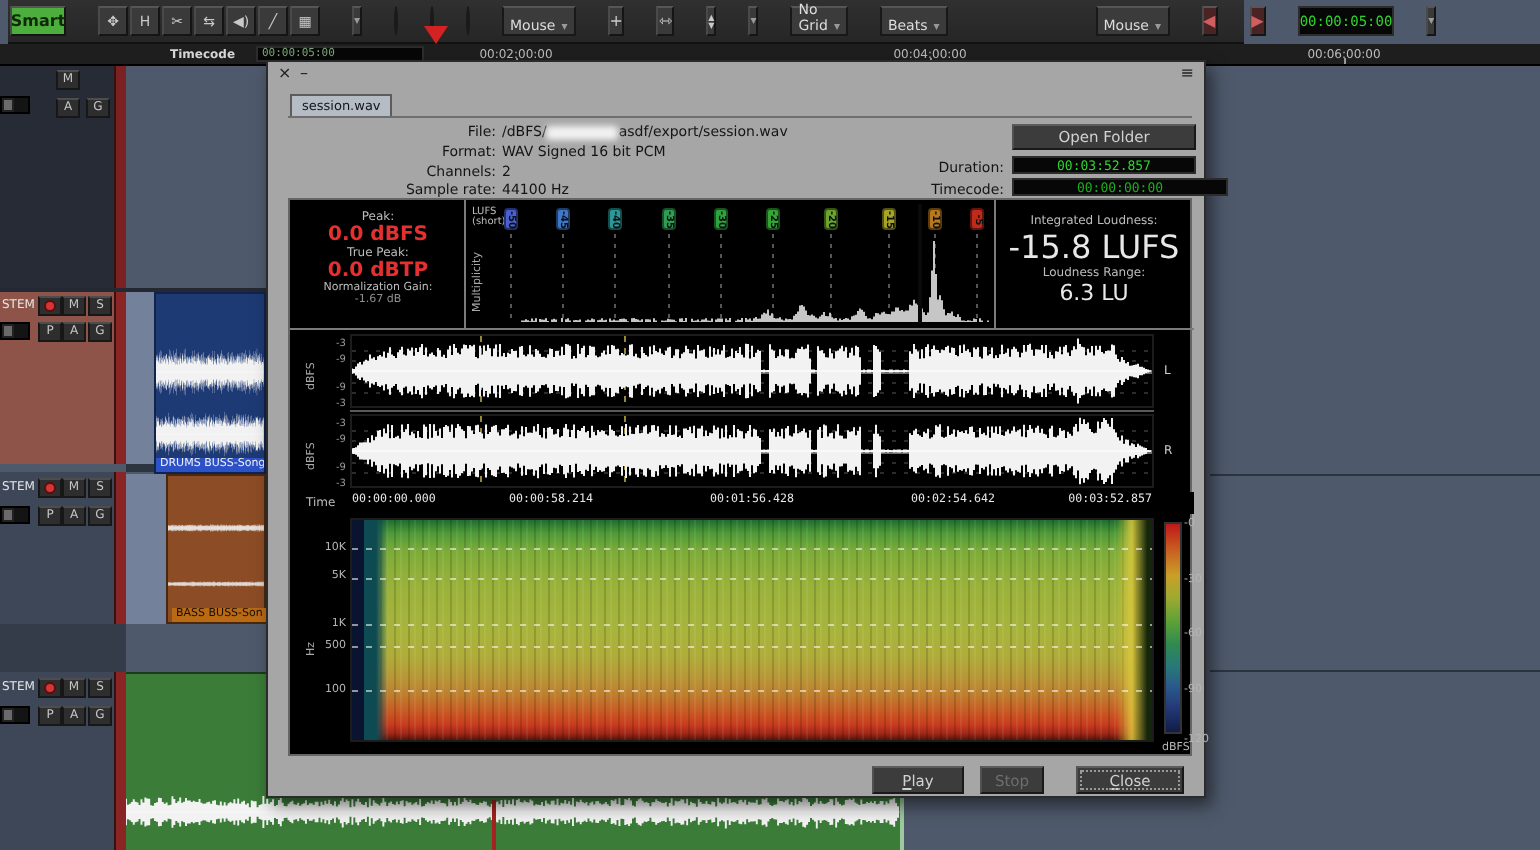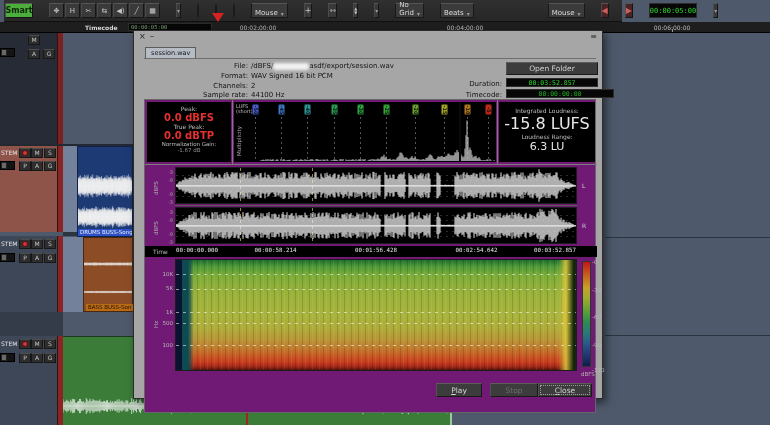--- a/index.html
+++ b/index.html
@@ -29,21 +29,21 @@
   #dialog{position:absolute;left:133px;top:30px;width:470px;height:369px;background:#a6a6a6;border:1px solid #2b2b2b;box-shadow:3px 4px 8px rgba(0,0,0,.5)}
   #titlebar{position:absolute;left:0;top:0;width:100%;height:12px;background:linear-gradient(#9c9fa4,#84878c);border-bottom:1px solid #55575a;color:#0c0c0c;font-size:7.5px;font-weight:bold;text-align:center;line-height:12px}
   .wbtn{position:absolute;top:0;height:12px;line-height:11px;font-size:8px;color:#222;font-weight:normal}
   .lbl{position:absolute;color:#141414;font-size:7px;white-space:nowrap}
   .val{position:absolute;color:#141414;font-size:7px;white-space:nowrap}
   .rlabel{text-align:right}
   .redact{display:inline-block;width:36px;height:7px;background:#f2f2f2;border-radius:2px;filter:blur(1.5px);vertical-align:middle}
   .dlgbtn{position:absolute;background:#3c3c3c;border:1px solid #191919;border-top-color:#5c5c5c;border-left-color:#515151;color:#d2d2d2;font-size:7.5px;display:flex;align-items:center;justify-content:center}
   .acc{display:block}
   .acc::first-letter{text-decoration:underline}
-  #blackpanel{position:absolute;left:10px;top:68px;width:452px;height:314px;background:#701a75;border:1px solid #666}
+  #blackpanel{position:absolute;left:10px;top:68px;width:452px;height:279px;background:#000000;border:1px solid #666}
   .ap{position:absolute;background:#000}
   .sep{position:absolute;background:#7b7b7b}
   .redtxt{color:#e63030;font-weight:bold}
   .paneltxt{color:#bdbdbd}
   .vlabel{position:absolute;color:#a9a9a9;font-size:5.5px;transform:rotate(-90deg);transform-origin:center;white-space:nowrap}
   .chip{position:absolute;top:2px;width:7px;height:11px;border-radius:2px;display:flex;align-items:center;justify-content:center;border:1px solid rgba(0,0,0,.5)}
   .chip span{font-size:5px;color:#0a1014;transform:rotate(90deg);font-weight:bold}
   .vdash{position:absolute;top:15px;bottom:2px;width:1px;background-image:repeating-linear-gradient(to bottom,#565656 0 2px,transparent 2px 5px)}
   .wfplot{position:absolute;left:30px;width:402px;background:#000;border:1px solid #1c1c1c;overflow:hidden}
   .wfgrid{position:absolute;left:0;width:100%;height:1px;background-image:repeating-linear-gradient(to right,#2c2c2c 0 2px,transparent 2px 6px)}
@@ -402,20 +402,20 @@
           <div class="sctick" style="top: calc(50%); position: absolute;">-60</div>
           <div class="sctick" style="top: calc(75%); position: absolute;">-90</div>
           <div class="sctick" style="top: calc(98%); position: absolute;">-120</div>
         </div>
       <div class="sctick" style="left:436px;top:271px;position:absolute">dBFS</div>
     </div>
 
     <div class="dlgbtn" style="left:302px;top:352px;width:46px;height:14px">
         <span class="acc">Play</span>
       </div>
-    <div class="dlgbtn" style="left:356px;top:352px;width:48px;height:14px;color:#6e6e6e">
+    <div class="dlgbtn" style="left:356px;top:352px;width:32px;height:14px;color:#6e6e6e">
         <span>Stop</span>
       </div>
     <div class="dlgbtn" style="left:404px;top:352px;width:54px;height:14px;outline:1px dotted #9a9a9a;outline-offset:-3px">
         <span class="acc">Close</span>
       </div>
   </div>
 </div>
 
 </body></html>

